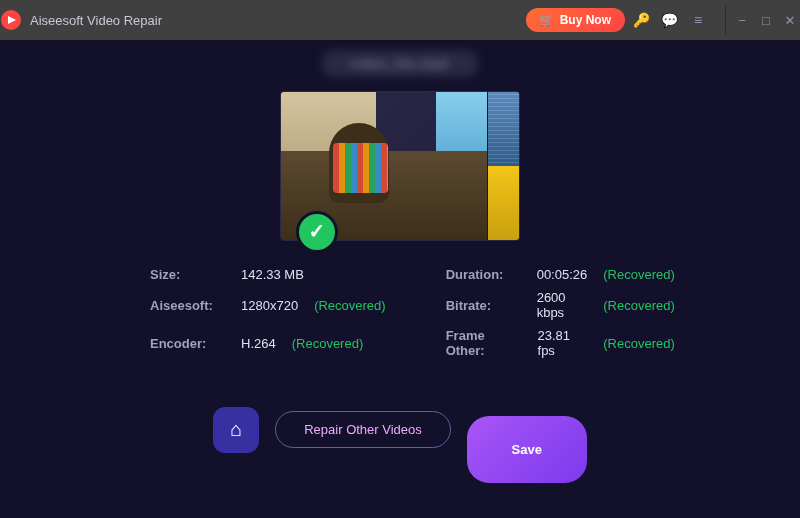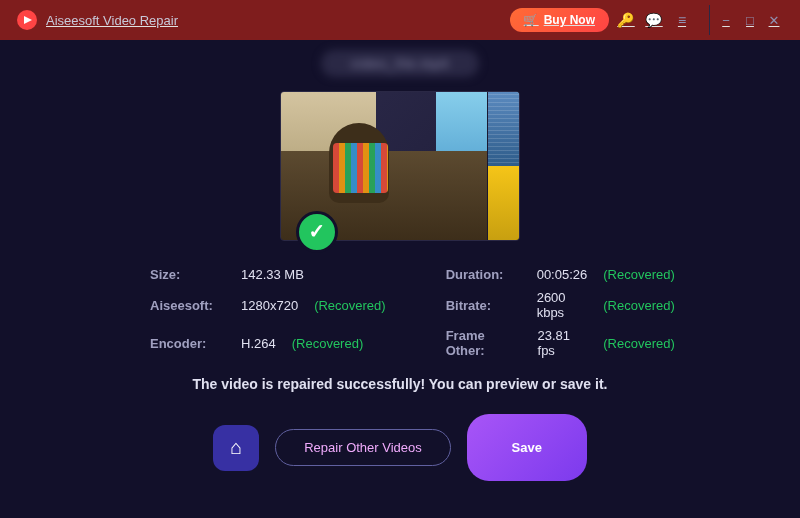--- a/index.html
+++ b/index.html
@@ -16,24 +16,23 @@
       color: #e0e0e0;
       overflow: hidden;
       position: relative;
     }
 
     
     .title-bar {
       display: flex;
       align-items: center;
       justify-content: space-between;
-      padding: 0 16px;
+      padding: 0 0;
       height: 40px;
-      background: #7f1d1d;
-      text-decoration: underline;
+      background: #404040;
     }
 
     .title-left {
       display: flex;
       align-items: center;
       gap: 8px;
     }
 
     .app-logo {
       width: 22px;
@@ -291,20 +290,21 @@
     .save-btn {
       background: linear-gradient(135deg, #a855f7, #7c3aed);
       border: none;
       border-radius: 22px;
       padding: 26px 42px;
       color: white;
       font-size: 13px;
       font-weight: 600;
       cursor: pointer;
       min-width: 120px;
+      margin-top: 40px;
     }
 
     .divider {
       width: 1px;
       height: 30px;
       background: #2a2845;
       margin: 0 2px;
     }
   </style>
 </head>
@@ -393,21 +393,20 @@
       <span class="info-value">H.264</span>
       <span class="info-recovered">(Recovered)</span>
     </div>
     <div class="info-row">
       <span class="info-label">Frame Other:</span>
       <span class="info-value">23.81 fps</span>
       <span class="info-recovered">(Recovered)</span>
     </div>
   </div>
 
-  <div class="success-message">The video is repaired successfully! You can preview or save it.</div>
 
   <div class="action-buttons">
     <button class="home-btn">
       <span>⌂</span>
     </button>
     <button class="outline-btn">Repair Other Videos</button>
     <button class="save-btn">Save</button>
   </div>
 
 </div>

